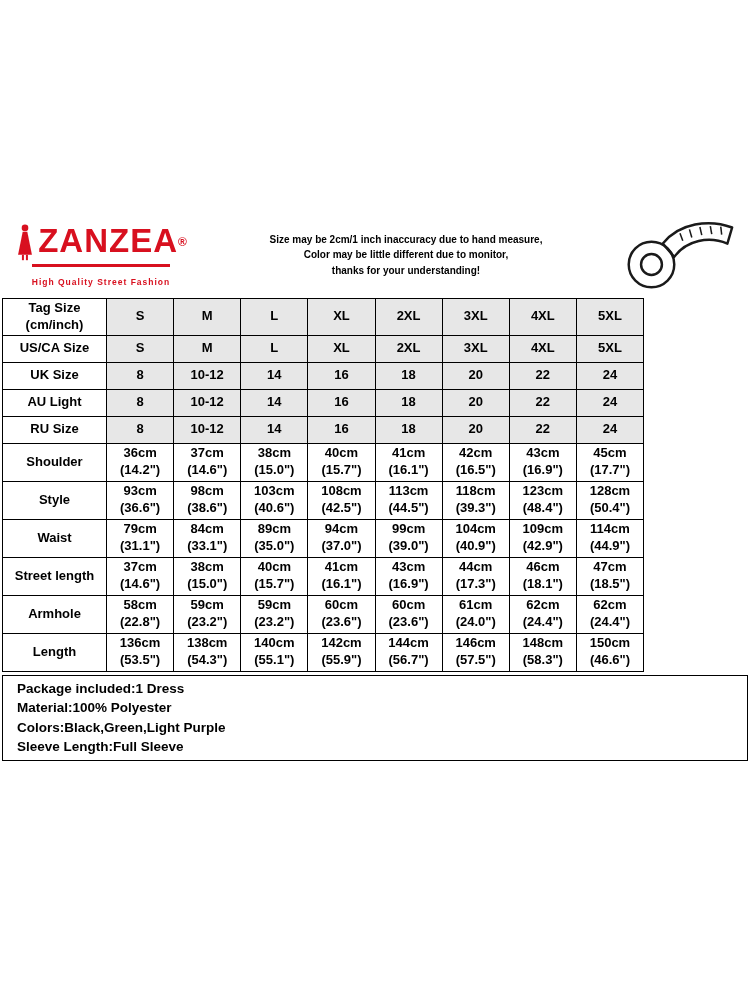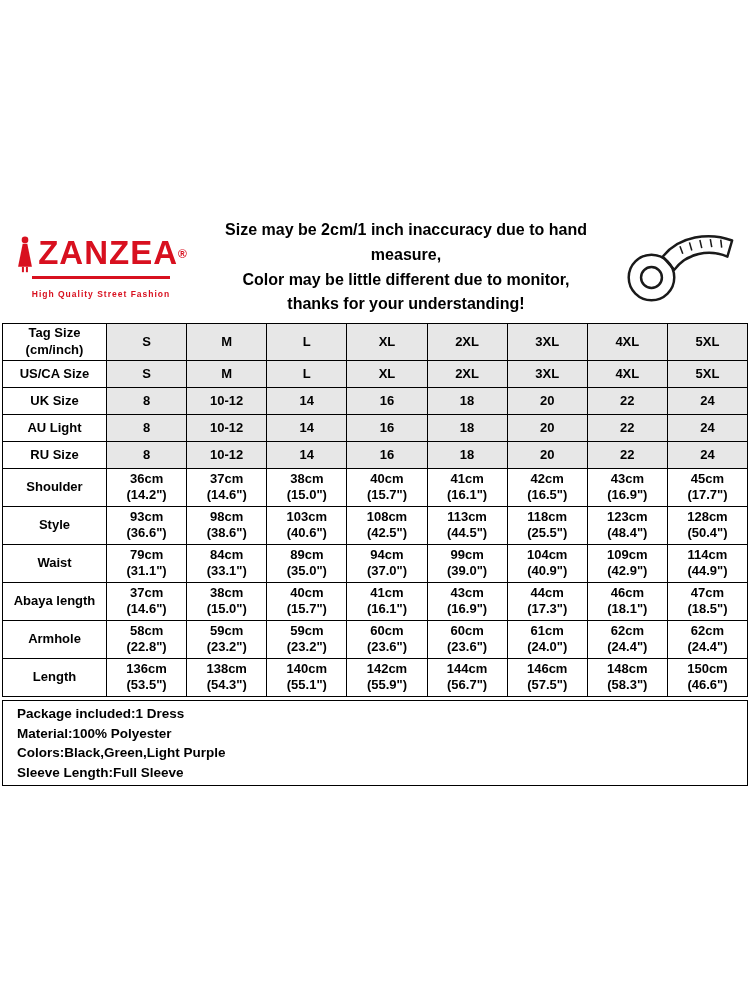--- a/index.html
+++ b/index.html
@@ -20,24 +20,24 @@
   .logo{width:186px;flex:0 0 auto;display:flex;flex-direction:column;align-items:center;}
   .logo-row{display:flex;align-items:flex-start;gap:3px;}
   .figure{color:var(--brand-red);display:inline-flex;}
   .brand{color:var(--brand-red);font-size:33px;line-height:1;letter-spacing:1px;font-weight:700;}
   .reg{color:var(--brand-red);font-size:12px;vertical-align:super;font-weight:700;}
   .tagline{
     margin-top:3px;color:var(--brand-red);font-size:8.5px;letter-spacing:1px;
     border-top:3px solid var(--brand-red);padding-top:10px;white-space:nowrap;
     text-transform:none;
   }
-  .notice{flex:1 1 auto;text-align:center;font-size:16px;line-height:1.55;}
+  .notice{flex:1 1 auto;text-align:center;font-size:10px;line-height:1.55;}
   .tape{flex:0 0 auto;width:122px;display:flex;justify-content:center;align-items:center;}
   
-  .size-table{width:746px;margin:0 2px;border-collapse:collapse;table-layout:fixed;flex:0 0 auto;border-radius:30px;}
+  .size-table{width:642px;margin:0 2px;border-collapse:collapse;table-layout:fixed;flex:0 0 auto;border-radius:30px;}
   .size-table th,.size-table td{
     border:1px solid var(--border);text-align:center;vertical-align:middle;
     font-weight:700;font-size:13px;line-height:1.3;white-space:pre-line;padding:1px 2px;
   }
   tr.row-sizes th,tr.row-sizes td{height:27px;}
   tr.row-meas th,tr.row-meas td{height:38px;}
   td.shaded{background:var(--row-shade);}
   
   .details{
     margin:3px 2px 0 2px;border:1px solid var(--border);
@@ -189,21 +189,21 @@
 (36.6")</td>
           <td>98cm
 (38.6")</td>
           <td>103cm
 (40.6")</td>
           <td>108cm
 (42.5")</td>
           <td>113cm
 (44.5")</td>
           <td>118cm
-(25.5")</td>
+(39.3")</td>
           <td>123cm
 (48.4")</td>
           <td>128cm
 (50.4")</td>
         </tr>
         <tr class="row-meas">
           <th>Waist</th>
           <td>79cm
 (31.1")</td>
           <td>84cm
@@ -215,21 +215,21 @@
           <td>99cm
 (39.0")</td>
           <td>104cm
 (40.9")</td>
           <td>109cm
 (42.9")</td>
           <td>114cm
 (44.9")</td>
         </tr>
         <tr class="row-meas">
-          <th>Abaya length</th>
+          <th>Street length</th>
           <td>37cm
 (14.6")</td>
           <td>38cm
 (15.0")</td>
           <td>40cm
 (15.7")</td>
           <td>41cm
 (16.1")</td>
           <td>43cm
 (16.9")</td>

